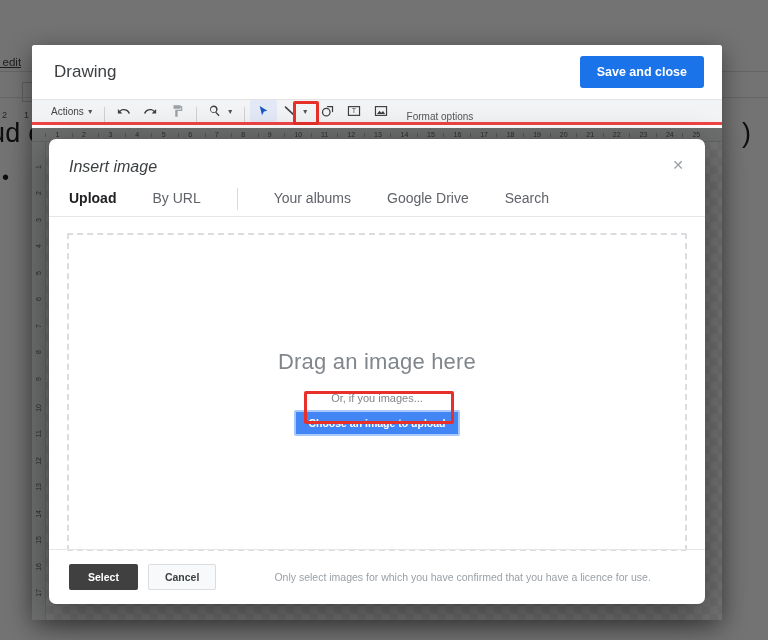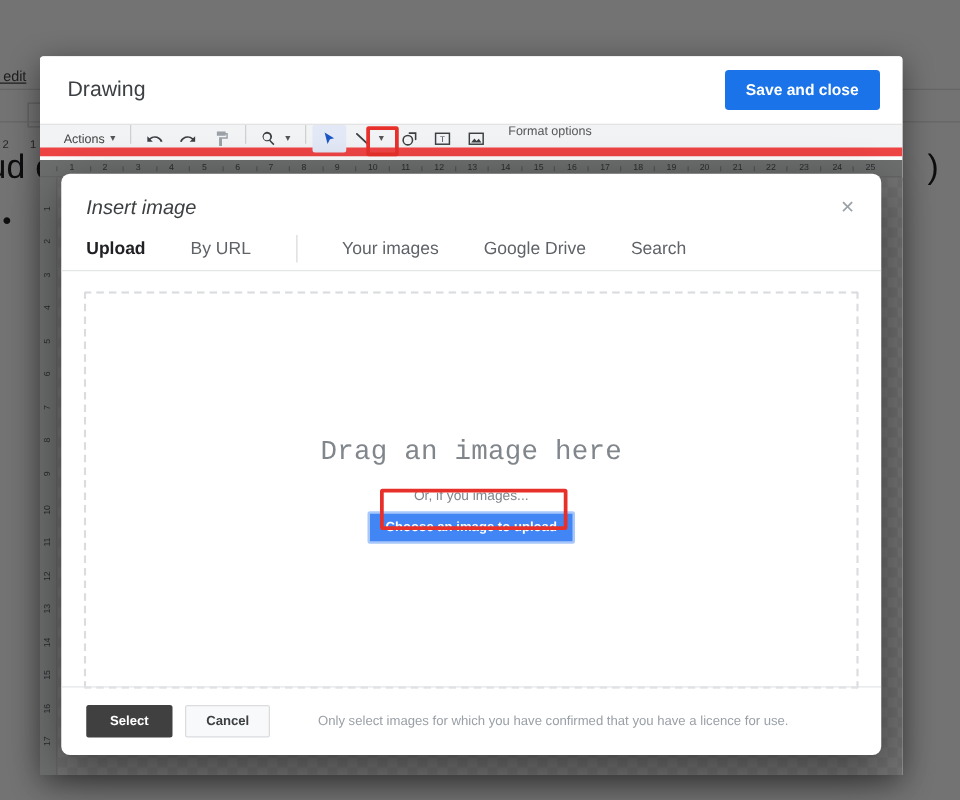--- a/index.html
+++ b/index.html
@@ -50,22 +50,22 @@
     height:54px; display:flex; align-items:center; justify-content:space-between;
     padding:0 18px 0 22px; background:#fff;
   }
   .drawing-title { font-size:17px; color:#3c4043; font-weight:400; }
   .btn-save-close {
     background:#1a73e8; color:#fff; border:none; border-radius:3px;
     font-size:12.5px; font-weight:bold; padding:9px 17px; cursor:pointer;
     font-family:"Liberation Sans", sans-serif;
   }
   .drawing-toolbar {
-    height:26px; background:#f1f3f4; border-top:1px solid #e3e3e3; border-bottom:7px solid #ef4444;
-    display:flex; align-items:flex-start; padding-left:14px; gap:0px;
+    height:26px; background:#f1f3f4; border-top:1px solid #e3e3e3; border-bottom:3px solid #ef4444;
+    display:flex; align-items:flex-end; padding-left:14px; gap:0px;
   }
   .tb-item { display:flex; align-items:center; height:22px; padding:0 5px; font-size:10px; color:#444; }
   .tb-sep { width:1px; height:15px; background:#d0d0d0; margin:0 5px; }
   .tb-caret { font-size:7px; margin-left:3px; color:#555; }
   .tb-icon { width:17px; height:17px; display:flex; align-items:center; justify-content:center; }
   .tb-icon svg { display:block; }
   .tb-format { font-size:10px; color:#555; margin-left:12px; }
   .tb-active { background:#e2e8f5; border-radius:2px; }
 
   .hl-box {
@@ -117,21 +117,21 @@
   }
   .im-tab.active { color:#202124; font-weight:bold; }
   .im-tab-div { width:1px; height:22px; background:#d8dadc; margin:0 36px 8px 0; }
 
   .im-body { padding:16px 18px 0 18px; height:335px; }
   .dropzone {
     width:100%; height:318px; border:2px dashed #dadce0; border-radius:2px;
     position:relative; display:flex; flex-direction:column;
     align-items:center; justify-content:center;
   }
-  .dz-title { font-size:22px; color:#80868b; font-weight:400; letter-spacing:.2px;font-family:Liberation Mono, monospace; }
+  .dz-title { font-size:22px; color:#80868b; font-weight:400; letter-spacing:.2px; }
   .dz-sub { font-size:11px; color:#80868b; margin-top:17px; }
   .btn-choose {
     margin-top:6px; background:#4285f4; color:#ffffff; border:2px solid #a8c7fa;
     border-radius:2px; font-size:10.5px; font-weight:bold; padding:5px 12px;
     cursor:pointer; font-family:"Liberation Sans", sans-serif;
   }
 
   .im-footer {
     position:absolute; left:0; bottom:0; width:100%; height:55px;
     border-top:1px solid #e4e6e8; display:flex; align-items:center;
@@ -140,21 +140,21 @@
   .btn-select {
     background:#404040; color:#ffffff; border:none; border-radius:2px;
     font-size:10.5px; font-weight:bold; padding:7px 19px; cursor:default;
     font-family:"Liberation Sans", sans-serif;
   }
   .btn-cancel {
     background:#f8f9fa; color:#3c4043; border:1px solid #dadce0; border-radius:2px;
     font-size:10.5px; font-weight:bold; padding:6px 16px; cursor:pointer;
     font-family:"Liberation Sans", sans-serif;
   }
-  .im-note { font-size:10.5px; color:#9aa0a6; margin-left:28px; }
+  .im-note { font-size:10.5px; color:#9aa0a6; margin-left:48px; }
 </style>
 </head>
 <body>
 
 <div id="stage">
 
   <div class="bg-doc">
     <div class="bg-lastedit">ast edit</div>
     <div class="bg-fontsize">11</div>
     <div class="bg-miniruler">
@@ -341,21 +341,21 @@
   <div class="insert-modal">
     <div class="im-head">
       <div class="im-title">Insert image</div>
       <div class="im-close">✕</div>
     </div>
 
     <div class="im-tabs">
       <div class="im-tab active">Upload</div>
       <div class="im-tab">By URL</div>
       <div class="im-tab-div"></div>
-      <div class="im-tab">Your images</div>
+      <div class="im-tab">Your albums</div>
       <div class="im-tab">Google Drive</div>
       <div class="im-tab">Search</div>
     </div>
 
     <div class="im-body">
       <div class="dropzone">
         <div class="dz-title">Drag an image here</div>
         <div class="dz-sub">Or, if you images...</div>
         <button class="btn-choose">Choose an image to upload</button>
       </div>

